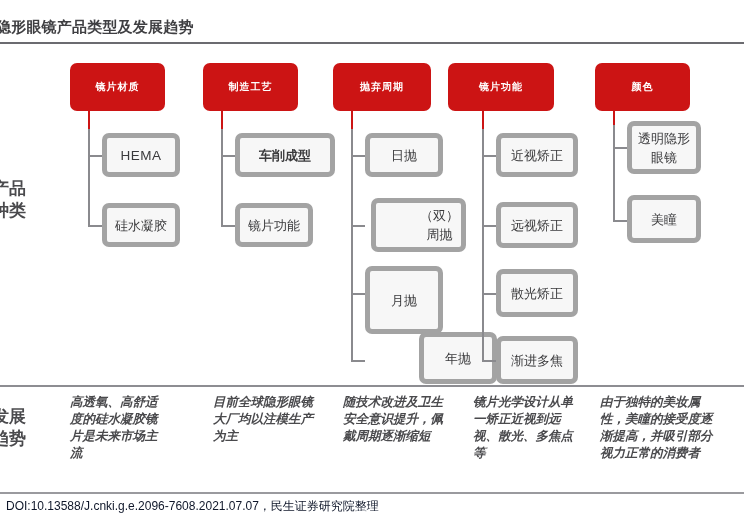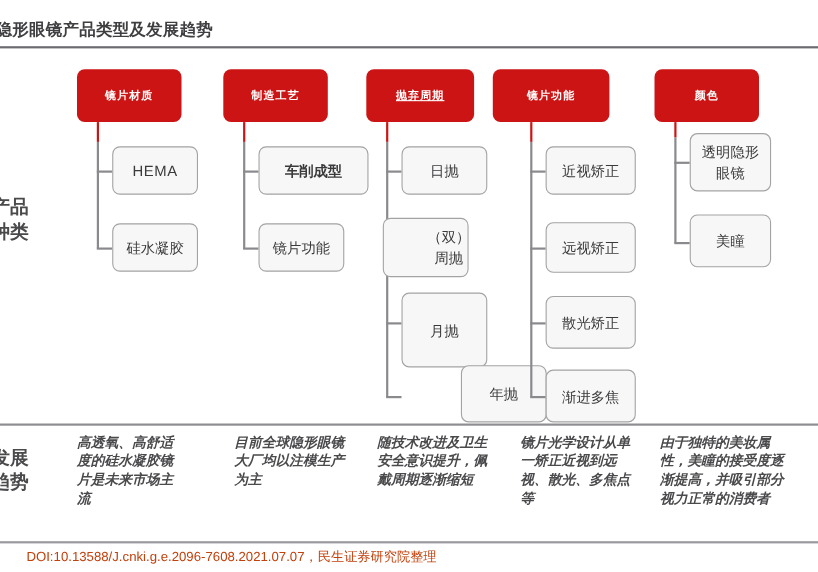--- a/index.html
+++ b/index.html
@@ -61,21 +61,21 @@
     position:absolute;
     width:1.5px;background:#8a8a8e;
   }
   .tick{
     position:absolute;
     height:1.5px;background:#8a8a8e;
   }
   .leaf-box{
     position:absolute;
     background:#f7f7f7;
-    border:1px solid #a3a3a3;
+    border:5px solid #a3a3a3;
     border-radius:7px;
     box-sizing:border-box;
     display:flex;align-items:center;justify-content:center;
     text-align:center;
     font-size:13px;
     color:#3a3a3c;
     line-height:19px;
     padding:0 4px;
   }
   .leaf-box.latin{font-size:13.5px;letter-spacing:0.5px;}
@@ -96,22 +96,22 @@
     line-height:17px;
     text-align:left;
   }
 
   
   #footer-rule{
     position:absolute;left:0;top:492px;width:744px;height:1.5px;
     background:#9a9a9e;
   }
   #footer-note{
-    position:absolute;left:24px;top:498px;
-    font-size:12px;color:#c2410c;white-space:nowrap;
+    position:absolute;left:6px;top:498px;
+    font-size:12px;color:#0f172a;white-space:nowrap;
   }
 </style>
 </head>
 <body>
 
 <div id="title-block">
   <div id="page-title">隐形眼镜产品类型及发展趋势</div>
   <div id="title-rule"></div>
 </div>
 
@@ -140,29 +140,29 @@
     <div class="head-box" style="left:203px;width:95px;font-family:Liberation Mono, monospace;">制造工艺</div>
     <div class="stem" style="left:221px;top:56px;height:18px;"></div>
     <div class="spine" style="left:221px;top:74px;height:97px;"></div>
     <div class="tick" style="left:221px;top:100px;width:14px;"></div>
     <div class="tick" style="left:221px;top:170px;width:14px;"></div>
     <div class="leaf-box" style="left:235px;top:78px;width:100px;height:44px;font-weight:bold;">车削成型</div>
     <div class="leaf-box" style="left:235px;top:148px;width:78px;height:44px;">镜片功能</div>
   </div>
 
   <div class="column">
-    <div class="head-box" style="left:333px;width:98px;text-decoration:underline;">抛弃周期</div>
+    <div class="head-box" style="left:333px;width:98px;">抛弃周期</div>
     <div class="stem" style="left:351px;top:56px;height:18px;"></div>
     <div class="spine" style="left:351px;top:74px;height:232px;"></div>
     <div class="tick" style="left:351px;top:100px;width:14px;"></div>
     <div class="tick" style="left:351px;top:170px;width:14px;"></div>
     <div class="tick" style="left:351px;top:238px;width:14px;"></div>
     <div class="tick" style="left:351px;top:305px;width:14px;"></div>
     <div class="leaf-box" style="left:365px;top:78px;width:78px;height:44px;">日抛</div>
-    <div class="leaf-box" style="left:348px;top:143px;width:78px;height:54px;padding-left:46px;">（双）周抛</div>
+    <div class="leaf-box" style="left:371px;top:143px;width:95px;height:54px;padding-left:46px;">（双）周抛</div>
     <div class="leaf-box" style="left:365px;top:211px;width:78px;height:68px;">月抛</div>
     <div class="leaf-box" style="left:386px;top:277px;width:78px;height:52px;margin-left:33px;">年抛</div>
   </div>
 
   <div class="column">
     <div class="head-box" style="left:448px;width:106px;">镜片功能</div>
     <div class="stem" style="left:482px;top:56px;height:18px;"></div>
     <div class="spine" style="left:482px;top:74px;height:232px;"></div>
     <div class="tick" style="left:482px;top:100px;width:14px;"></div>
     <div class="tick" style="left:482px;top:170px;width:14px;"></div>

